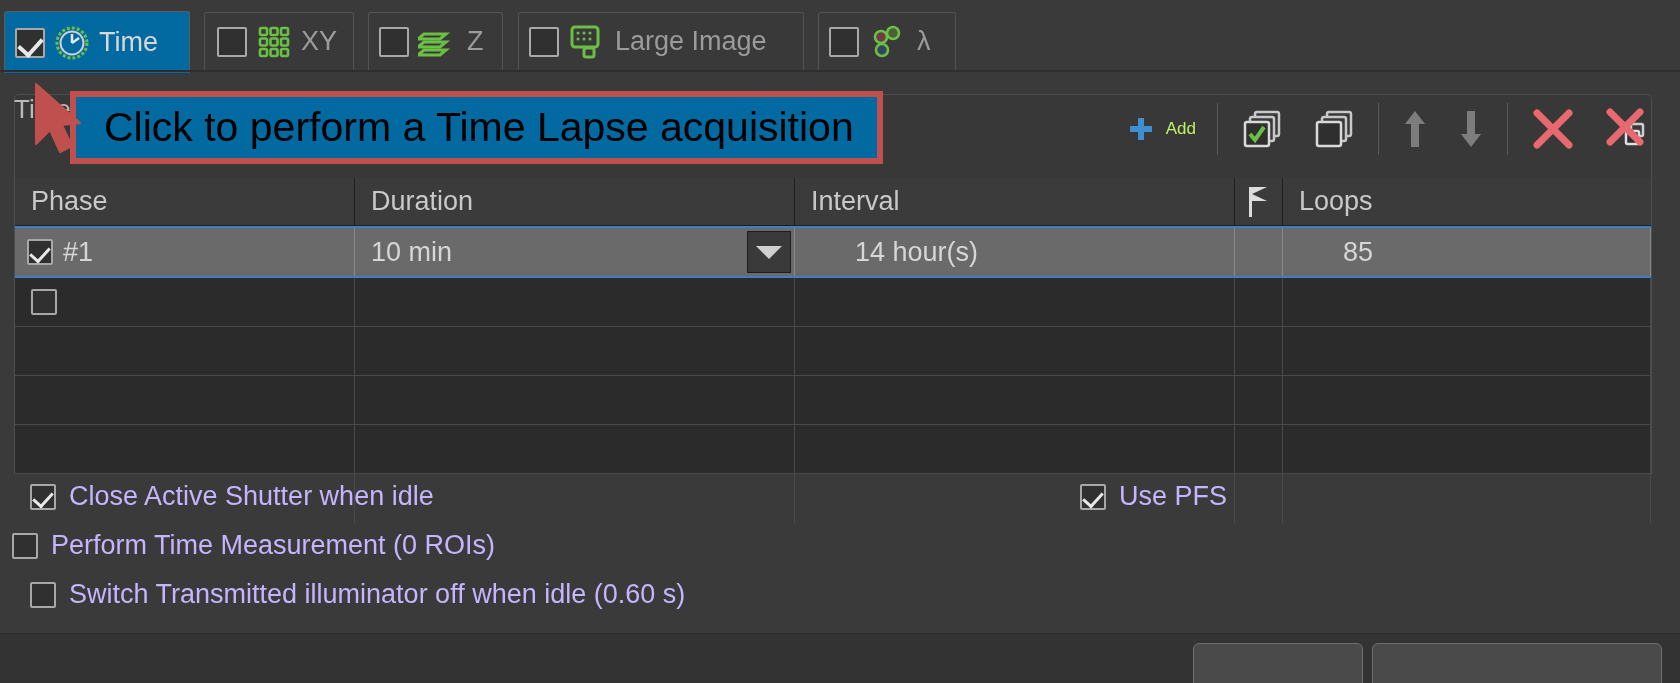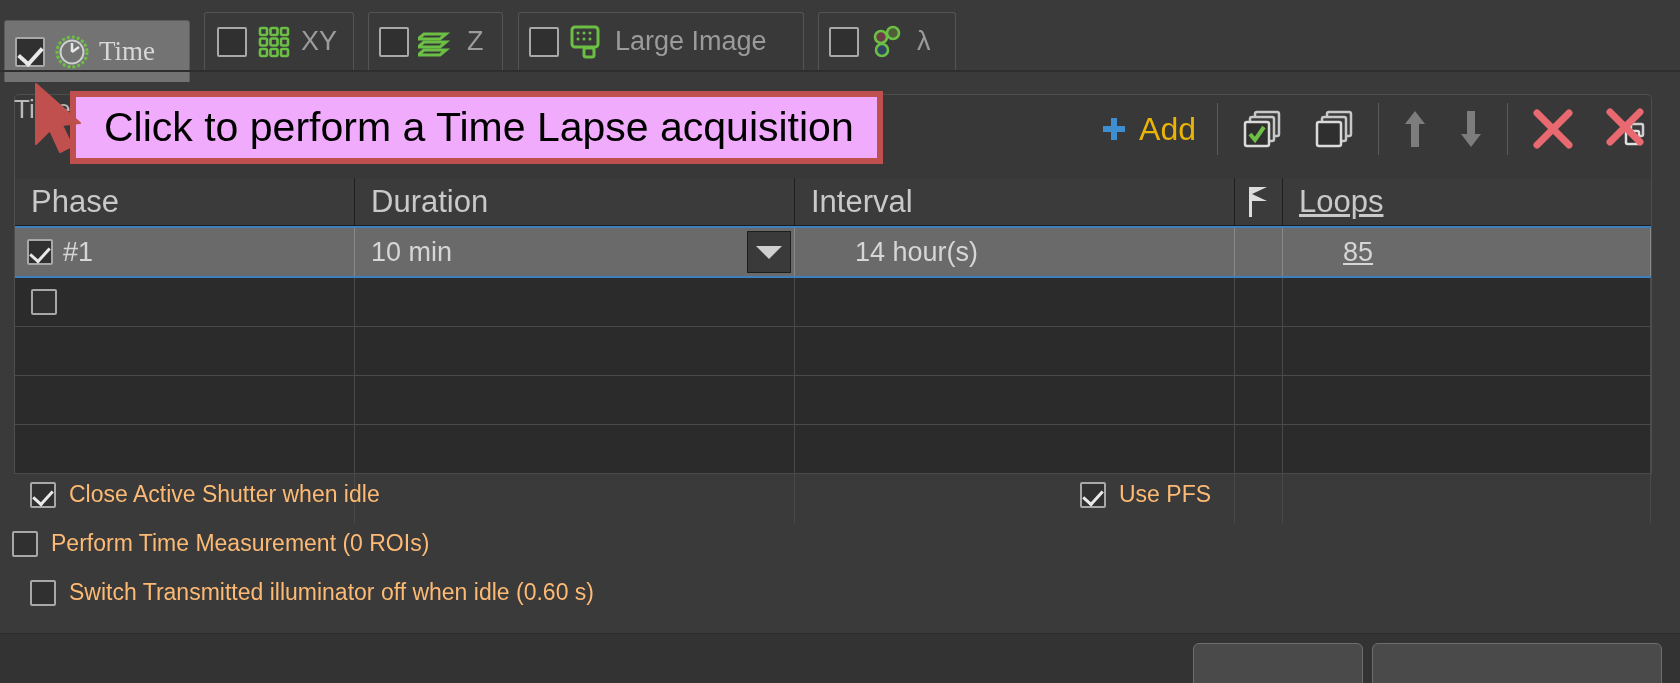--- a/index.html
+++ b/index.html
@@ -32,24 +32,23 @@
     height: 58px;
     display: flex; align-items: center;
     padding: 0 14px 0 10px;
     border: 1px solid #545454;
     border-bottom: none;
     background: #393939;
     border-radius: 3px 3px 0 0;
     gap: 9px;
   }
   .tab.active {
-    top: 20px; height: 62px;
-    background: #737373;
+    top: 11px; height: 62px;
+    background: #0369a1;
     border-color: #5c5c5c;
-    font-family: Liberation Serif, serif;
   }
   .tab-label {
     font-size: 27px;
     color: #9b9b9b;
     letter-spacing: 0px;
     white-space: nowrap;
   }
   .tab.active .tab-label { color: #d8d8d8; }
 
   
@@ -100,21 +99,21 @@
     height: 66px;
     display: flex; align-items: center; gap: 0px;
   }
   .tb-btn {
     display: flex; align-items: center; justify-content: center;
     gap: 10px;
     height: 62px;
     padding: 0 13px;
     cursor: default;
   }
-  .tb-btn .lbl { font-size: 32px; color: #eab308; }
+  .tb-btn .lbl { font-size: 17px; color: #bef264; }
   .tb-sep {
     width: 1px; height: 52px;
     background: #5a5a5a;
     margin: 0 8px;
   }
 
   
   .table {
     position: absolute;
     left: 14px; top: 178px;
@@ -125,31 +124,31 @@
   }
   .thead {
     display: flex;
     height: 48px;
     background: #3b3b3b;
     border-bottom: 1px solid #1e1e1e;
   }
   .th {
     display: flex; align-items: center;
     padding-left: 16px;
-    font-size: 31px;
+    font-size: 27px;
     color: #c9c9c9;
     border-right: 1px solid #1f1f1f;
     position: relative;
     overflow: hidden;
   }
   .c1 { width: 340px; }
   .c2 { width: 440px; }
   .c3 { width: 440px; }
   .c4 { width: 48px; justify-content: center; padding-left: 0; }
-  .c5 { flex: 1 1 auto; border-right: none; text-decoration: underline; }
+  .c5 { flex: 1 1 auto; border-right: none; }
 
   .trow {
     display: flex;
     height: 49px;
     border-bottom: 1px solid #4a4a4a;
   }
   .trow.selected {
     background: #6a6a6a;
     border-top: 2px solid #3f7fbf;
     border-bottom: 2px solid #3f7fbf;
@@ -196,21 +195,21 @@
     border-top: 7px solid #dcdcdc;
     border-bottom: 7px solid #dcdcdc;
     border-right: 15px solid transparent;
   }
 
   
   .opt {
     position: absolute;
     display: flex; align-items: center; gap: 13px;
   }
-  .opt .olbl { font-size: 23px; color: #fdba74; white-space: nowrap; }
+  .opt .olbl { font-size: 27px; color: #c4b5fd; white-space: nowrap; }
 
   .footer-line {
     position: absolute; left: 0; top: 633px;
     width: 1680px; height: 1px; background: #2c2c2c;
   }
   .footer {
     position: absolute; left: 0; top: 634px;
     width: 1680px; height: 49px;
     background: #333333;
   }
@@ -220,21 +219,21 @@
     background: #4a4a4a;
     border: 1px solid #6e6e6e;
     border-radius: 6px 6px 0 0;
   }
 
   
   .tooltip {
     position: absolute;
     left: 70px; top: 91px;
     width: 813px; height: 73px;
-    background: #f0abfc;
+    background: #0369a1;
     border: 6px solid #c0504d;
     display: flex; align-items: center;
     padding-left: 28px;
     z-index: 50;
   }
   .tooltip .ttxt {
     font-size: 41px;
     color: #000000;
     white-space: nowrap;
   }

